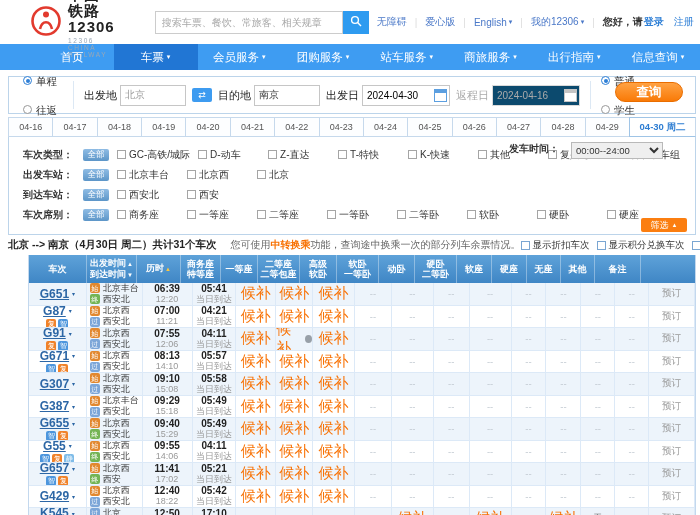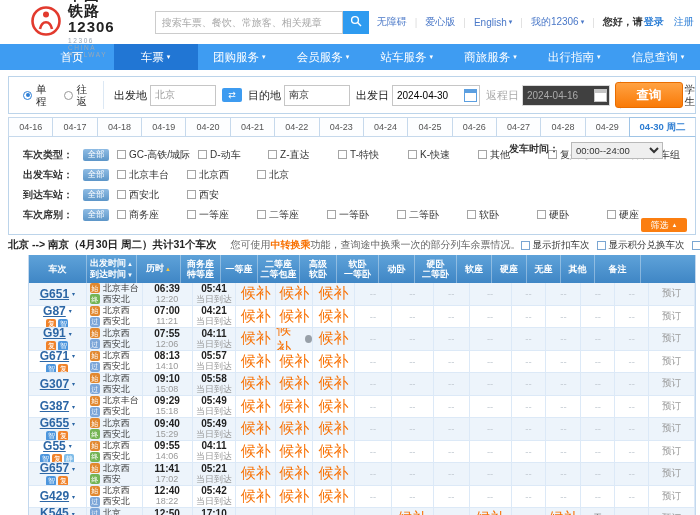--- a/index.html
+++ b/index.html
@@ -24,41 +24,41 @@
   .register{color:#2e7fd6;margin-left:10px;cursor:pointer}
 
   
   .nav{height:26px;background:#3e9cf2;display:flex;padding-left:30px}
   .nav-item{width:84px;display:flex;align-items:center;justify-content:center;color:#fff;font-size:11.5px;gap:3px;cursor:pointer}
   .nav-item.active{background:#2176d4}
   .nav-caret{font-size:7px}
 
   
   .qbox{margin:6px 0 0 8px;width:688px;height:38px;border:1px solid #bcd4ea;display:flex;align-items:center;padding-left:14px;position:relative;background:#fff}
-  .radio-col{display:flex;flex-direction:row;gap:17px;margin-right:6px}
+  .radio-col{display:flex;flex-direction:column;gap:17px;margin-right:6px}
   .radio{display:flex;align-items:center;gap:4px;font-size:10.5px;cursor:pointer;line-height:12px}
   .rdot{width:9px;height:9px;border:1px solid #999;border-radius:50%;position:relative;background:#fff;flex:none}
   .rdot.on{border-color:#2e7fd6}
   .rdot.on::after{content:"";position:absolute;left:1.5px;top:1.5px;width:4px;height:4px;border-radius:50%;background:#2e7fd6}
   .vsep{width:1px;height:28px;background:#dce8f4;margin:0 10px;flex:none}
   .fld{display:flex;align-items:center;gap:3px;white-space:nowrap}
   .fld .lbl{font-size:11px;color:#222}
   .fld input{height:21px;border:1px solid #c6c6c6;font-size:10px;padding:0 4px;outline:none}
   .city{width:66px;color:#333}
   .city.ph{color:#999}
   .datefld{position:relative;margin-left:6px}
   .dateinput{width:88px;padding-right:18px !important}
   .cal{position:absolute;right:3px;top:4px;width:13px;height:13px;border:1px solid #5c9fe0;background:#fff;cursor:pointer}
   .cal::before{content:"";position:absolute;top:0;left:0;right:0;height:3.5px;background:#5c9fe0}
   .fld.dis .lbl{color:#aaa}
-  .fld.dis input{color:#aaa;background:#404040;border-color:#dadada}
+  .fld.dis input{color:#aaa;background:#0c4a6e;border-color:#dadada}
   .fld.dis .cal{border-color:#c5c5c5}
   .fld.dis .cal::before{background:#c5c5c5}
   .swap{width:20px;height:14px;background:#3d9bf0;color:#fff;border-radius:2px;font-size:9px;display:flex;align-items:center;justify-content:center;margin:0 6px;cursor:pointer;flex:none}
-  .submit{position:absolute;right:12px;top:5px;width:68px;height:26px;background:linear-gradient(#ffa243,#f97a07);border:1px solid #e96d00;border-radius:3px;color:#fff;font-size:12.5px;font-weight:bold;cursor:pointer}
+  .submit{position:absolute;right:12px;top:5px;width:68px;height:20px;background:linear-gradient(#ffa243,#f97a07);border:1px solid #e96d00;border-radius:10px;color:#fff;font-size:12.5px;font-weight:bold;cursor:pointer}
 
   
   .tabs{margin:3px 0 0 8px;width:688px;display:flex;height:20px}
   .tab{flex:1;border:1px solid #c6d9ec;border-right:none;background:#fdfeff;display:flex;align-items:center;justify-content:center;font-size:9px;color:#555;cursor:pointer;white-space:nowrap}
   .tab:last-child{border-right:1px solid #c6d9ec}
   .tab-active{flex:1.5;color:#2d7dd2;font-weight:bold;font-size:9.5px;background:#fff;border-color:#9fc4e6}
 
   
   .fbox{margin-left:8px;width:688px;border:1px solid #bcd4ea;border-top:none;padding:4px 0 13px 14px;position:relative;background:#fff}
   .frow{display:flex;align-items:center;height:13px;margin-top:7px}
@@ -155,25 +155,25 @@
 
 <div class="nav">
     <div class="nav-item">
       <span>首页</span>
     </div>
     <div class="nav-item active">
       <span>车票</span>
       <span class="nav-caret">▾</span>
     </div>
     <div class="nav-item">
+      <span>会员服务</span>
+      <span class="nav-caret">▾</span>
+    </div>
+    <div class="nav-item">
       <span>团购服务</span>
-      <span class="nav-caret">▾</span>
-    </div>
-    <div class="nav-item">
-      <span>会员服务</span>
       <span class="nav-caret">▾</span>
     </div>
     <div class="nav-item">
       <span>站车服务</span>
       <span class="nav-caret">▾</span>
     </div>
     <div class="nav-item">
       <span>商旅服务</span>
       <span class="nav-caret">▾</span>
     </div>

